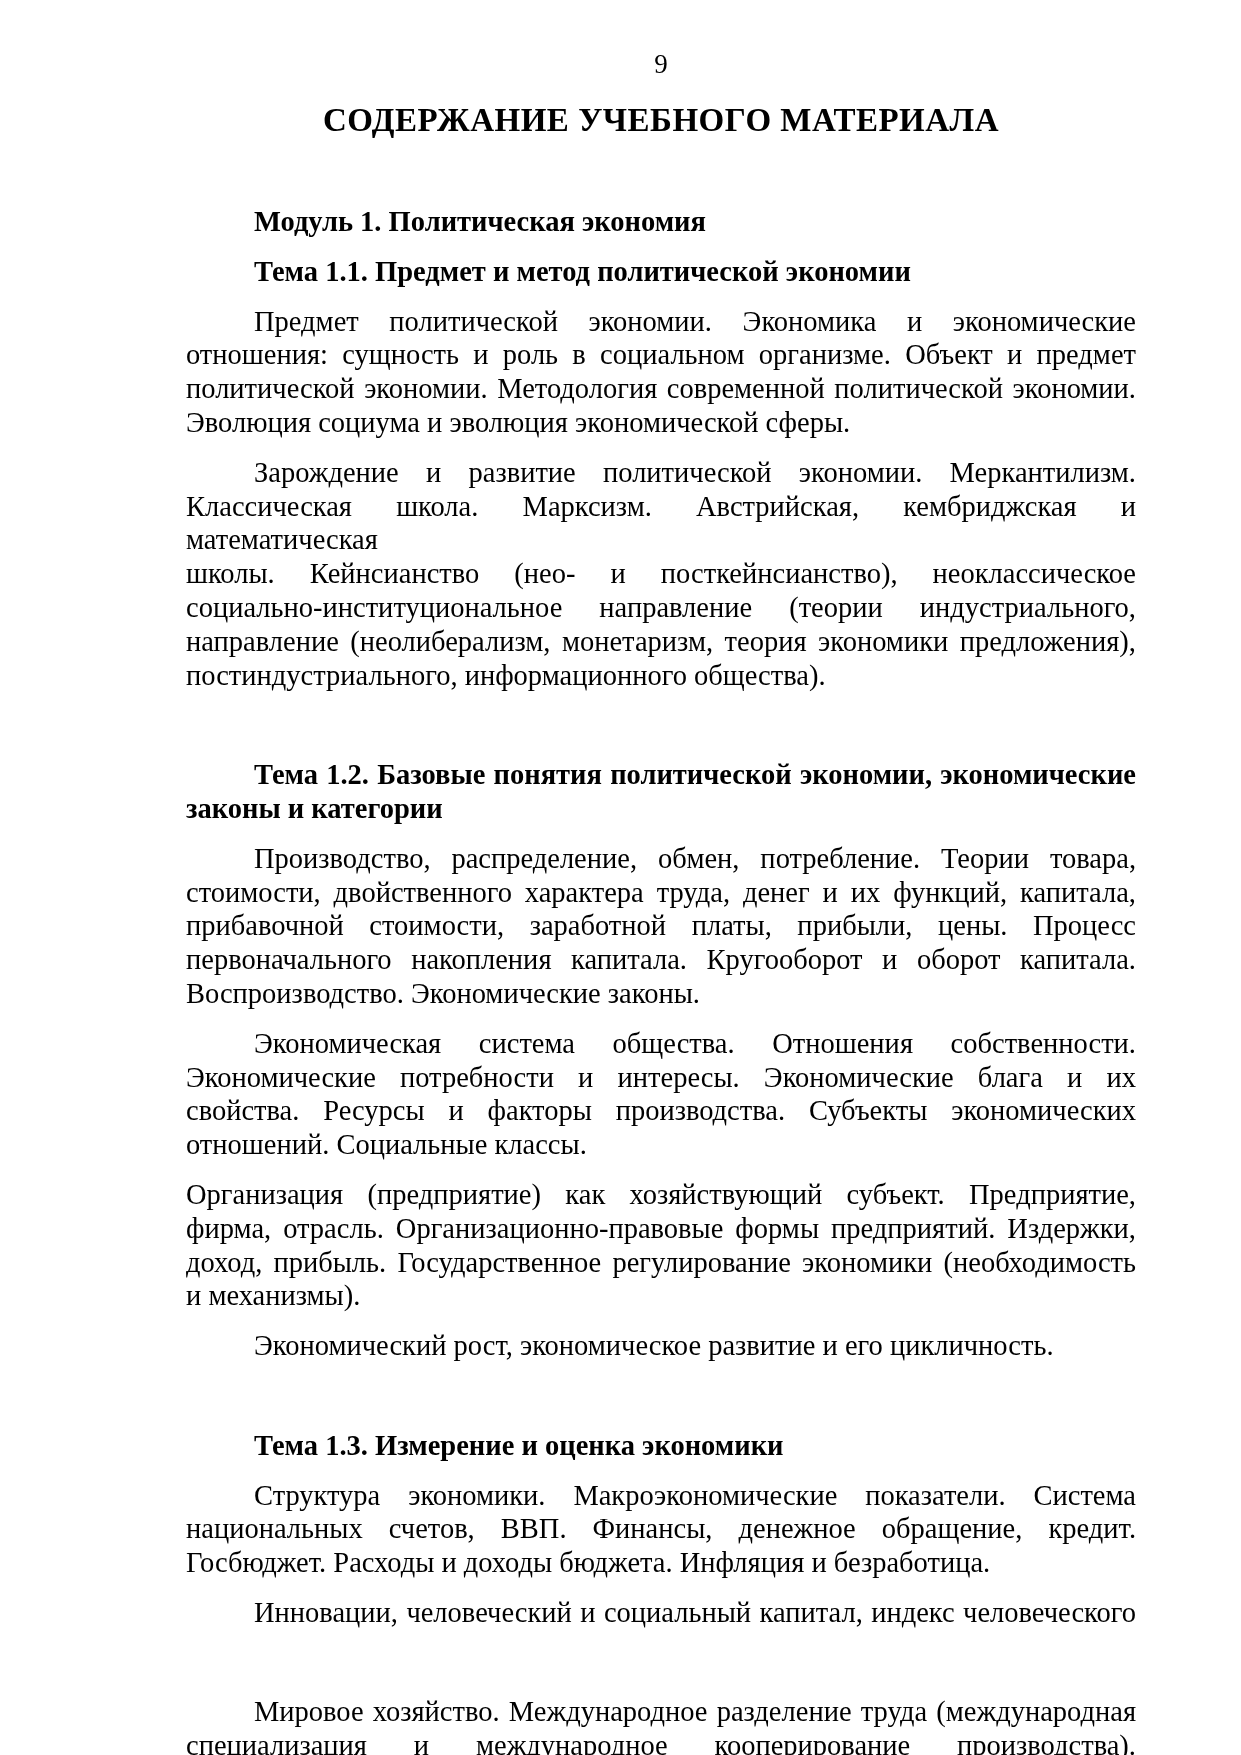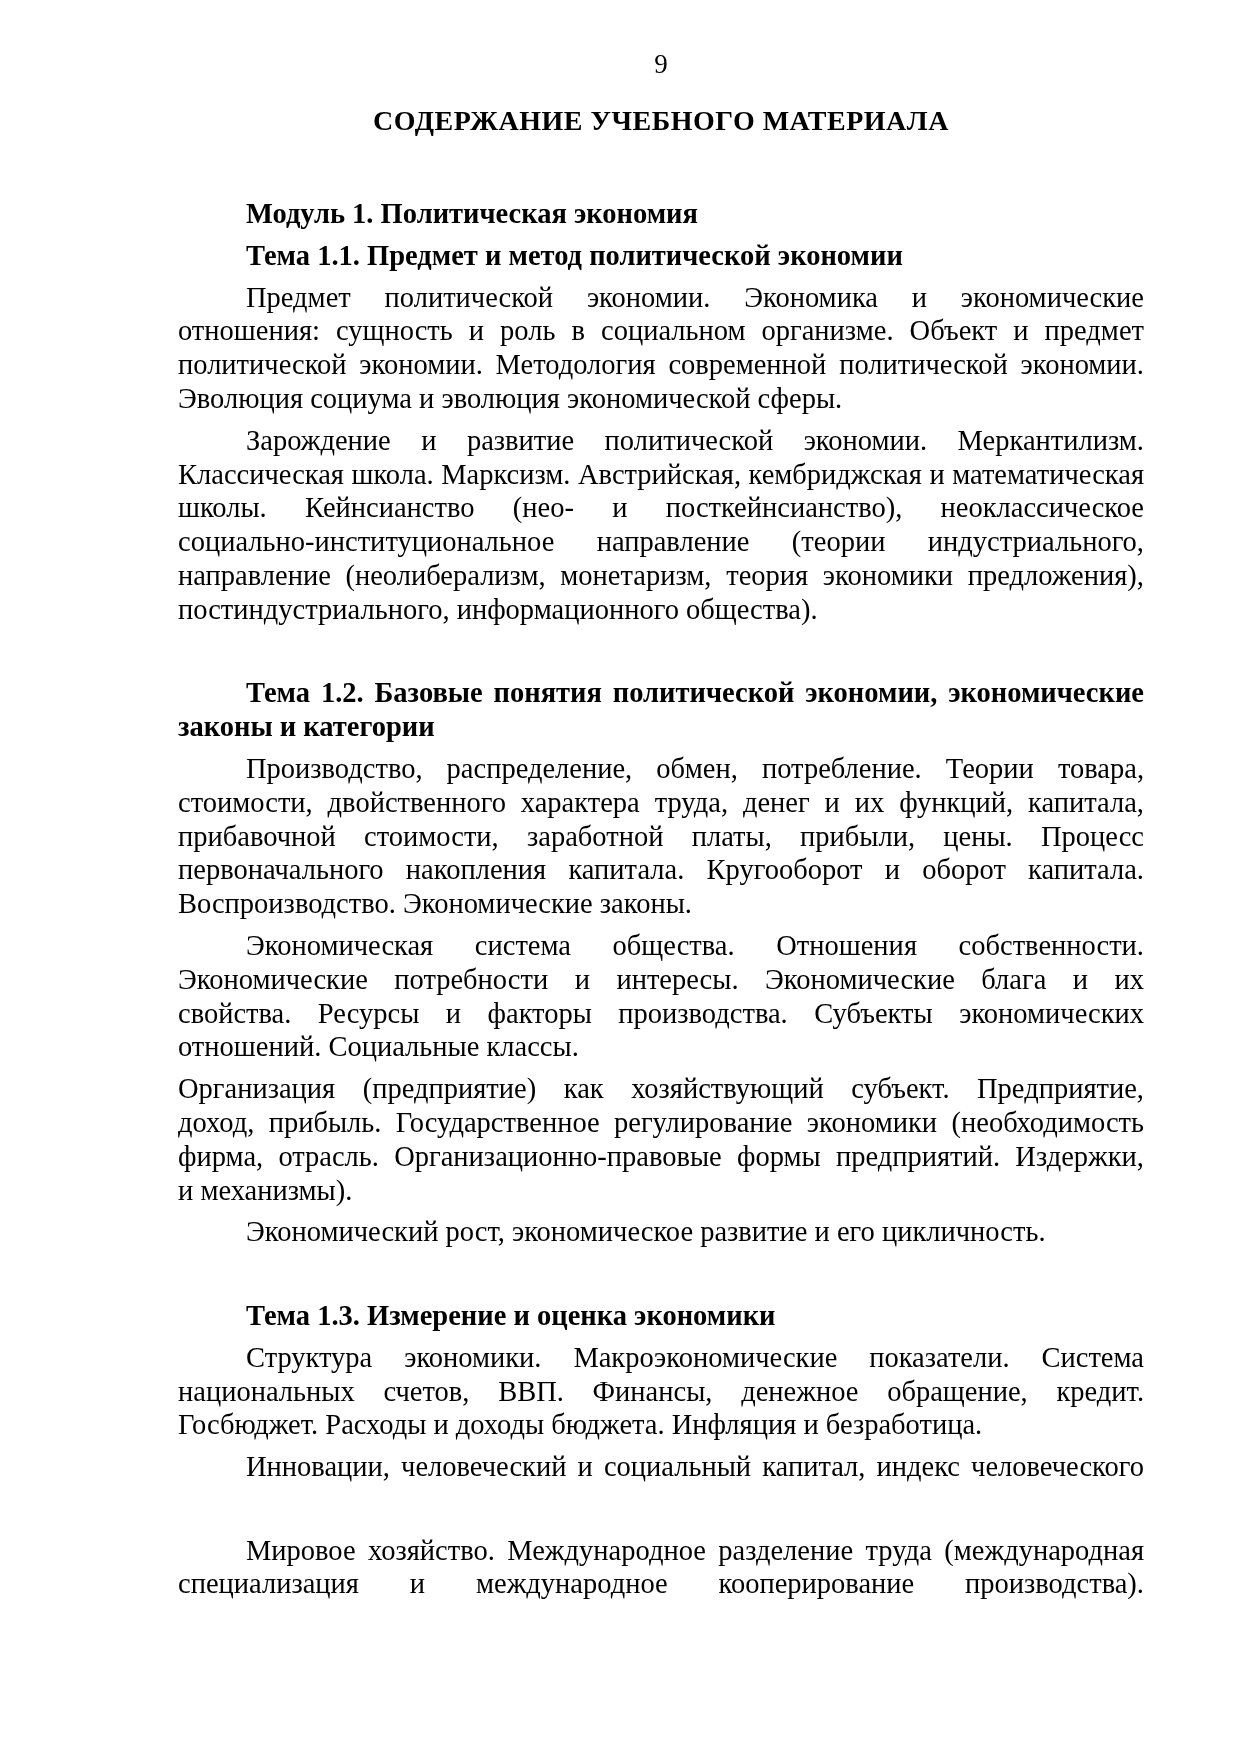--- a/index.html
+++ b/index.html
@@ -22,30 +22,30 @@
     text-align: center;
     font-size: 27px;
   }
   .doc-title {
     position: absolute;
     top: 104px;
     left: 170px;
     width: 982px;
     text-align: center;
     font-weight: bold;
-    font-size: 28px;
+    font-size: 33px;
     letter-spacing: 0.5px;
   }
   .content {
     position: absolute;
     top: 189px;
     left: 170px;
     width: 982px;
   }
-  .block { margin: 8px; }
+  .block { margin: 16px; }
   .heading { font-weight: bold; }
   .line {
     text-align: justify;
     text-align-last: justify;
     white-space: normal;
   }
   .line.first { text-indent: 68px; }
   .line.lastline { text-align-last: left; }
   .block.jlast .line.lastline { text-align-last: justify; }
   .spacer { height: 33.8px; }
@@ -90,22 +90,22 @@
         <div class="line lastline">Воспроизводство. Экономические законы.</div>
       </div>
       <div class="block para">
         <div class="line first">Экономическая система общества. Отношения собственности.</div>
         <div class="line">Экономические потребности и интересы. Экономические блага и их</div>
         <div class="line">свойства. Ресурсы и факторы производства. Субъекты экономических</div>
         <div class="line lastline">отношений. Социальные классы.</div>
       </div>
       <div class="block para">
         <div class="line">Организация (предприятие) как хозяйствующий субъект. Предприятие,</div>
+        <div class="line">фирма, отрасль. Организационно-правовые формы предприятий. Издержки,</div>
         <div class="line">доход, прибыль. Государственное регулирование экономики (необходимость</div>
-        <div class="line">фирма, отрасль. Организационно-правовые формы предприятий. Издержки,</div>
         <div class="line lastline">и механизмы).</div>
       </div>
       <div class="block para">
         <div class="line first lastline">Экономический рост, экономическое развитие и его цикличность.</div>
       </div>
       <div class="spacer"></div>
       <div class="block heading">
         <div class="line first lastline">Тема 1.3. Измерение и оценка экономики</div>
       </div>
       <div class="block para">

